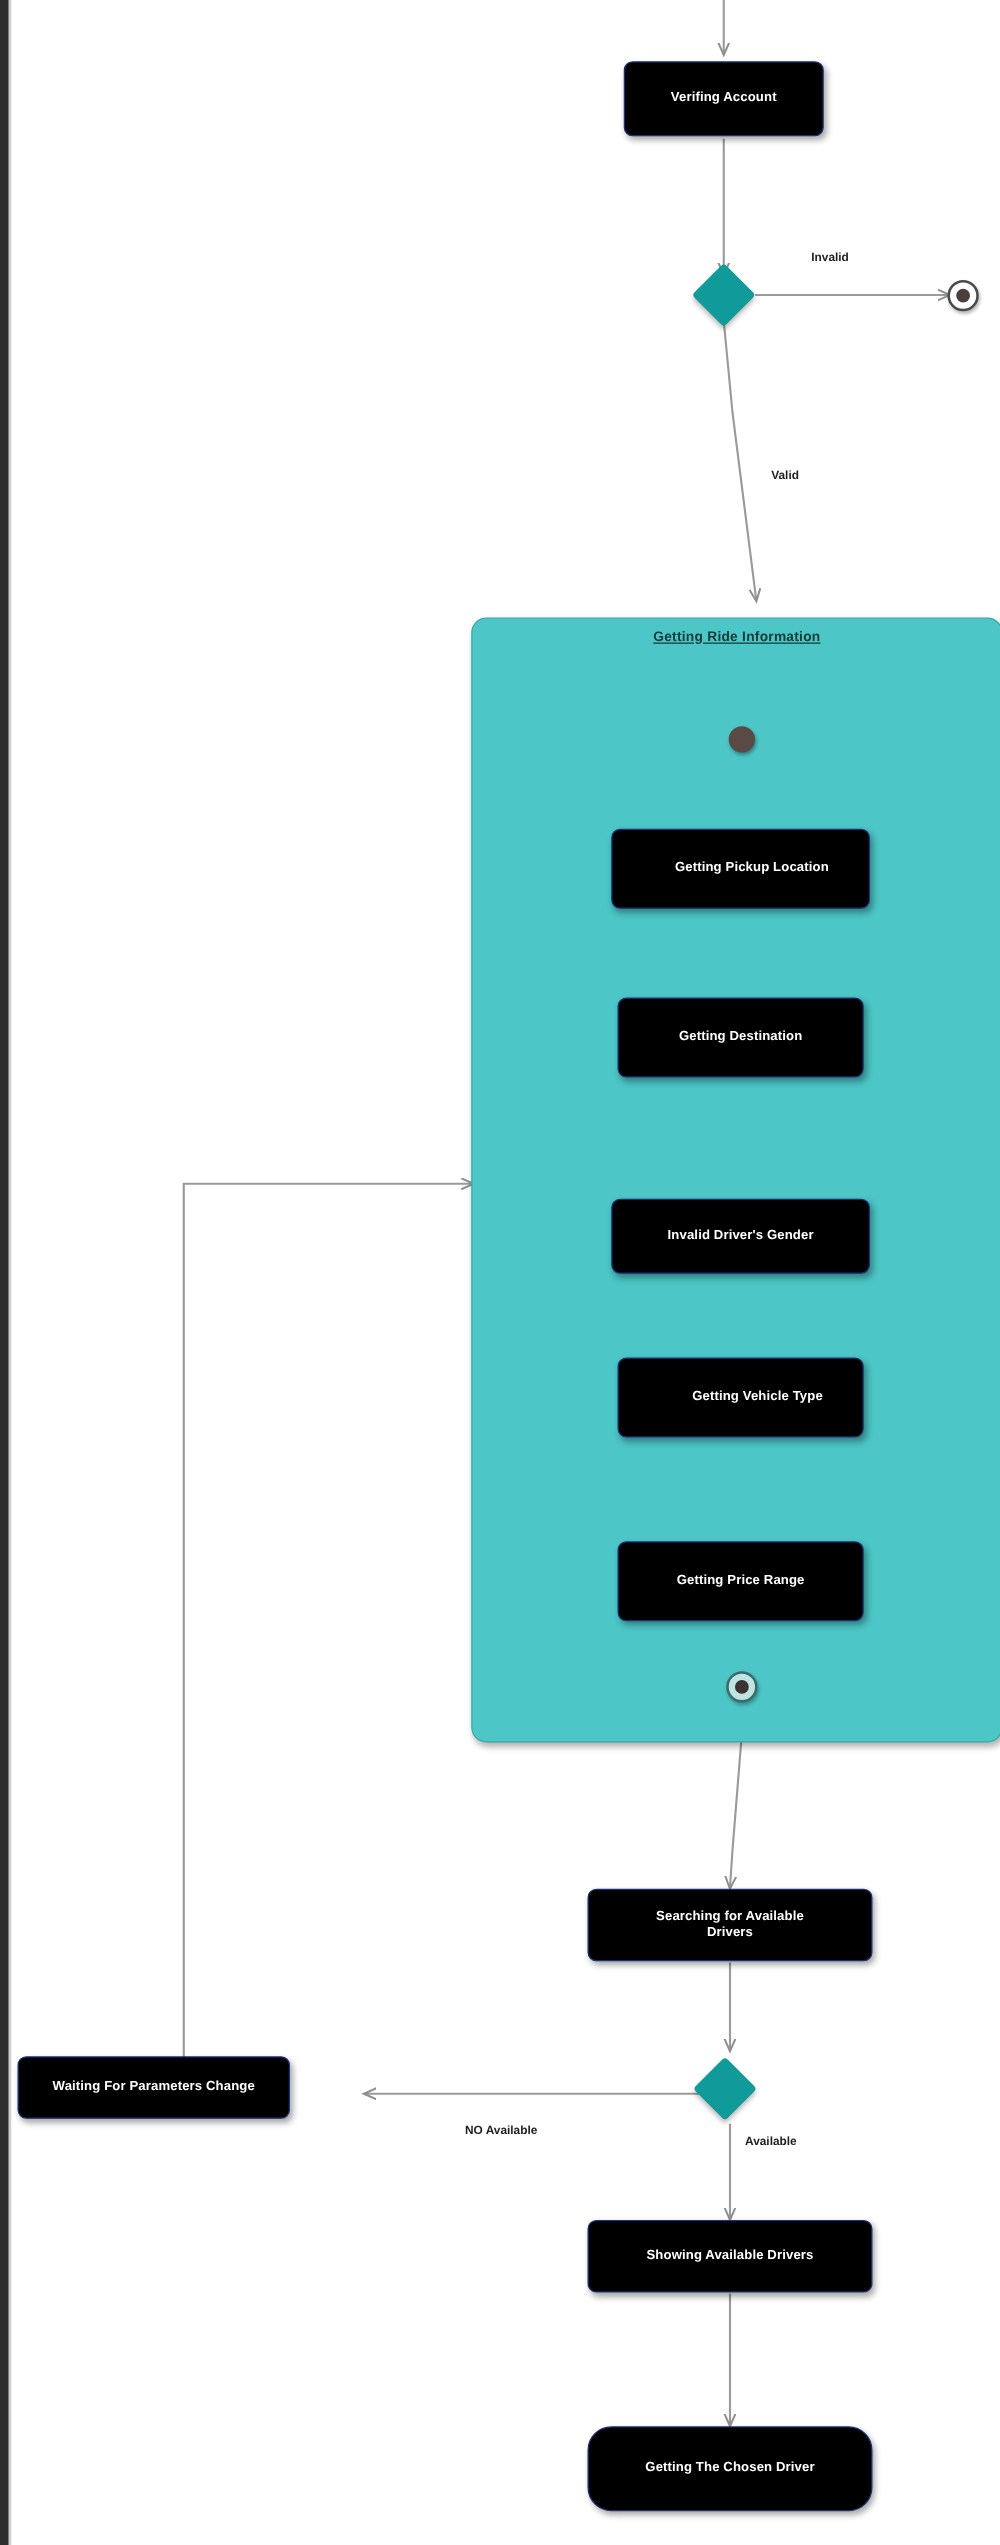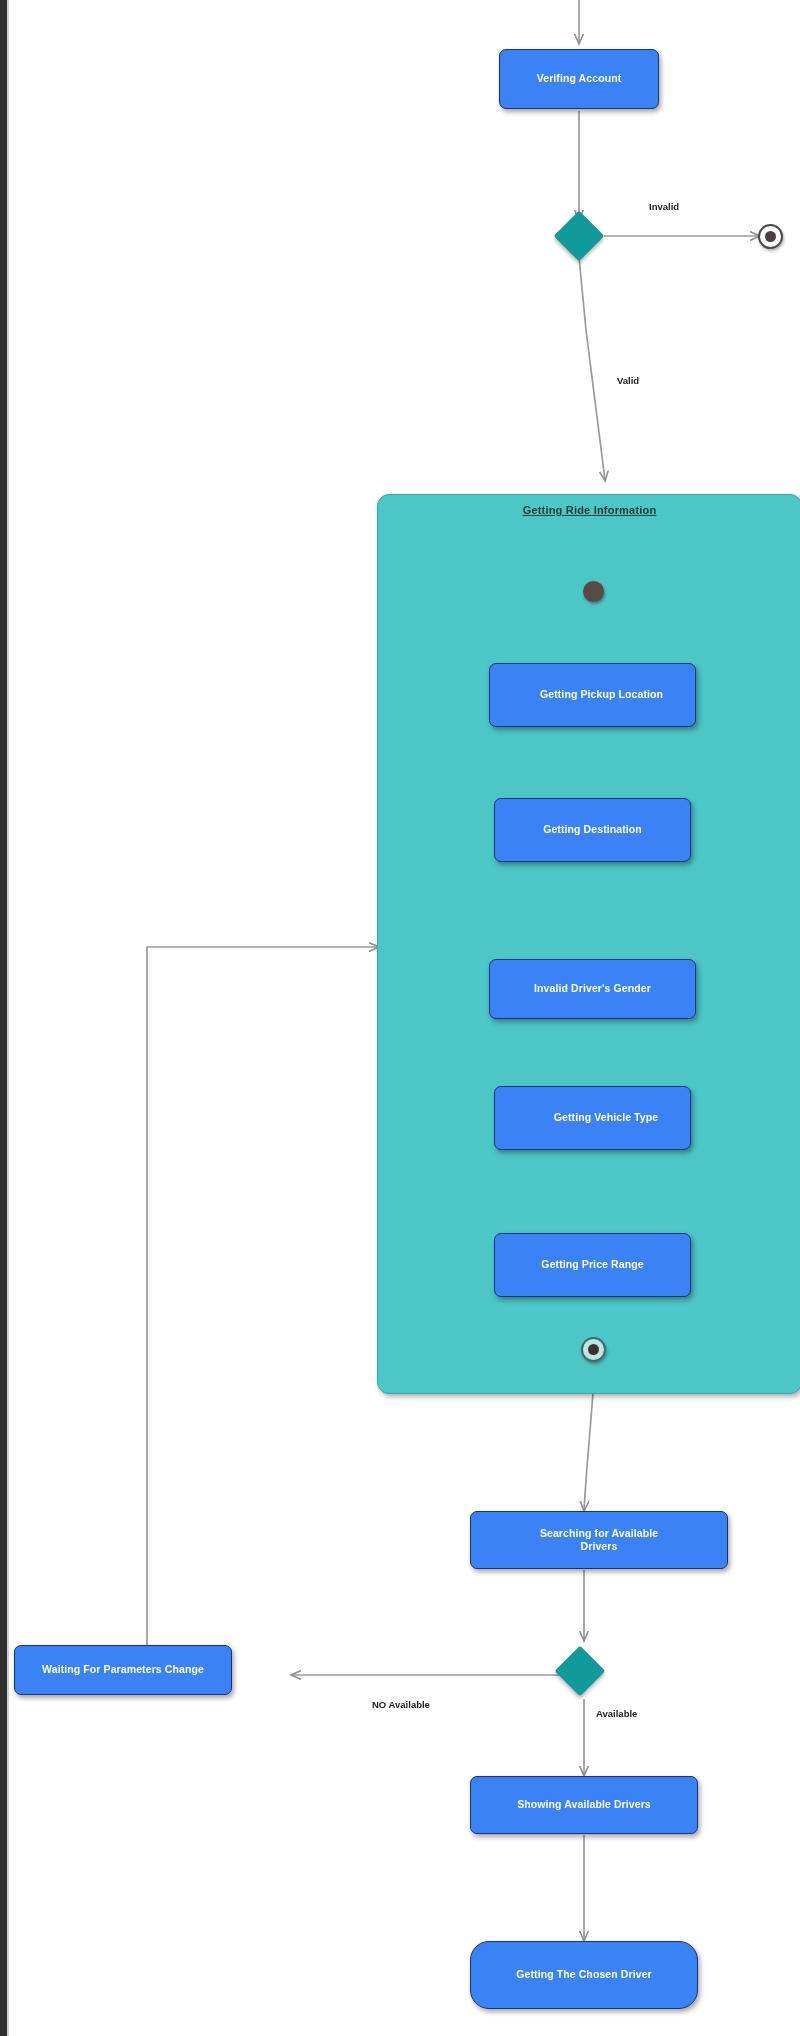--- a/index.html
+++ b/index.html
@@ -56,21 +56,21 @@
     text-align: center;
     font-size: 11px;
     font-weight: bold;
     color: #173a3a;
     letter-spacing: 0.2px;
     text-decoration: underline;
   }
   
   .action {
     position: absolute;
-    background: #3b82f6;
+    background: #000000;
     border: 1px solid #1b3178;
     border-radius: 7px;
     box-shadow: 2px 3px 5px rgba(0,0,0,0.35);
     box-sizing: border-box;
     display: flex;
     align-items: center;
     justify-content: center;
     text-align: center;
     color: #ffffff;
     font-size: 10.5px;
@@ -202,21 +202,21 @@
   <div class="action" style="left:489px; top:959px; width:207px; height:60px;">Invalid Driver's Gender</div>
 
   <div class="action" style="left:494px; top:1086px; width:197px; height:64px;padding-left:33px;">Getting Vehicle Type</div>
 
   <div class="action" style="left:494px; top:1233px; width:197px; height:64px;">Getting Price Range</div>
 
   <div class="final-node on-teal" style="left:581px; top:1337px; width:25px; height:25px;">
     <div class="dot"></div>
   </div>
 
-  <div class="action" style="left:470px; top:1511px; width:258px; height:58px;">
+  <div class="action" style="left:470px; top:1511px; width:228px; height:58px;">
     <span style="white-space:pre-line">Searching for Available
 Drivers</span>
   </div>
 
   <div class="decision" style="left:562px; top:1653px; width:36px; height:36px;"></div>
 
   <div class="edge-label" style="left:372px; top:1699px;">NO Available</div>
 
   <div class="edge-label" style="left:596px; top:1708px;">Available</div>
 

